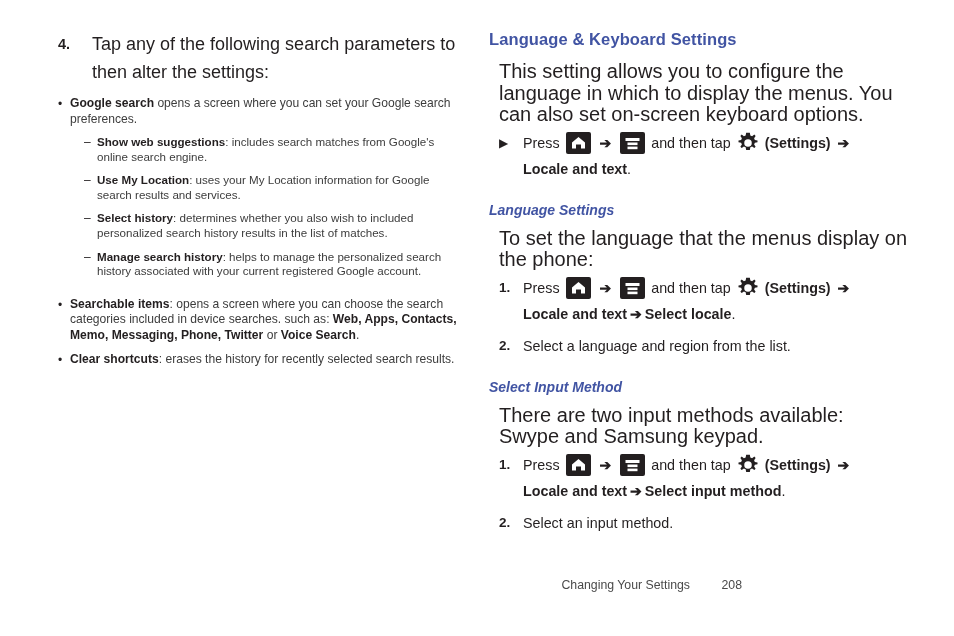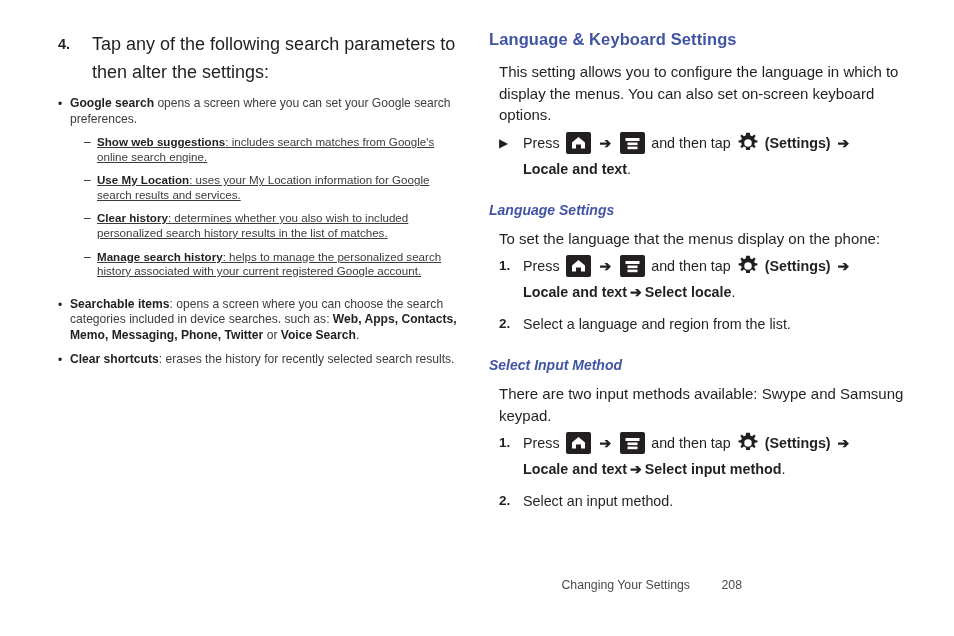--- a/index.html
+++ b/index.html
@@ -96,21 +96,20 @@
     width: 13px;
     font-size: 12px;
     line-height: 15.5px;
     color: #231f20;
   }
   .sub-text {
     flex: 1;
     font-size: 11.6px;
     line-height: 14.6px;
     color: #3c3c3c;
-    text-decoration: underline;
   }
   .sub-text b { color: #231f20; }
 
   
   h2.section-title {
     margin: 0 0 12px 0;
     font-size: 16.5px;
     font-weight: bold;
     color: #4154a3;
     letter-spacing: 0.1px;
@@ -118,21 +117,21 @@
   h3.sub-title {
     margin: 20px 0 10px 0;
     font-size: 14px;
     font-weight: bold;
     font-style: italic;
     color: #4154a3;
   }
 
   .intro-para {
     margin: 0 0 2px 10px;
-    font-size: 15px;
+    font-size: 20px;
     line-height: 21.5px;
     color: #231f20;
   }
 
   
   .proc {
     margin: 4px 0 0 0;
   }
   .proc-row {
     display: flex;
@@ -244,21 +243,21 @@
             </div>
             <div class="sub-item">
               <div class="sub-mark">–</div>
               <div class="sub-text">
                 <b>Use My Location</b><span>: uses your My Location information for Google search results and services.</span>
               </div>
             </div>
             <div class="sub-item">
               <div class="sub-mark">–</div>
               <div class="sub-text">
-                <b>Clear history</b><span>: determines whether you also wish to included personalized search history results in the list of matches.</span>
+                <b>Select history</b><span>: determines whether you also wish to included personalized search history results in the list of matches.</span>
               </div>
             </div>
             <div class="sub-item">
               <div class="sub-mark">–</div>
               <div class="sub-text">
                 <b>Manage search history</b><span>: helps to manage the personalized search history associated with your current registered Google account.</span>
               </div>
             </div>
           </div>
         </div>

